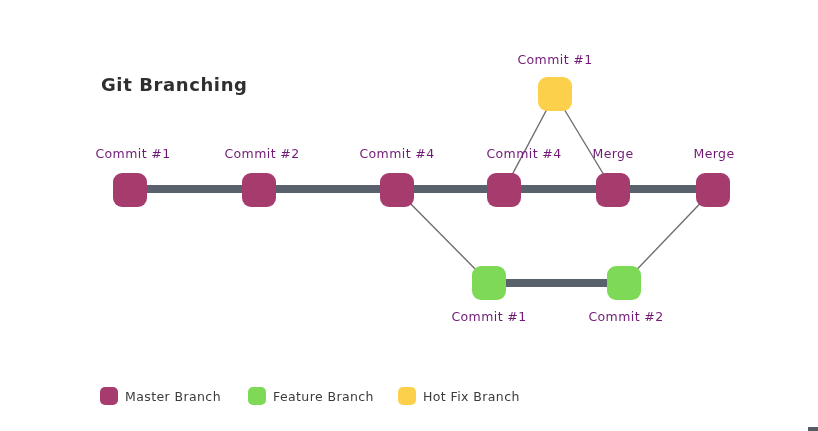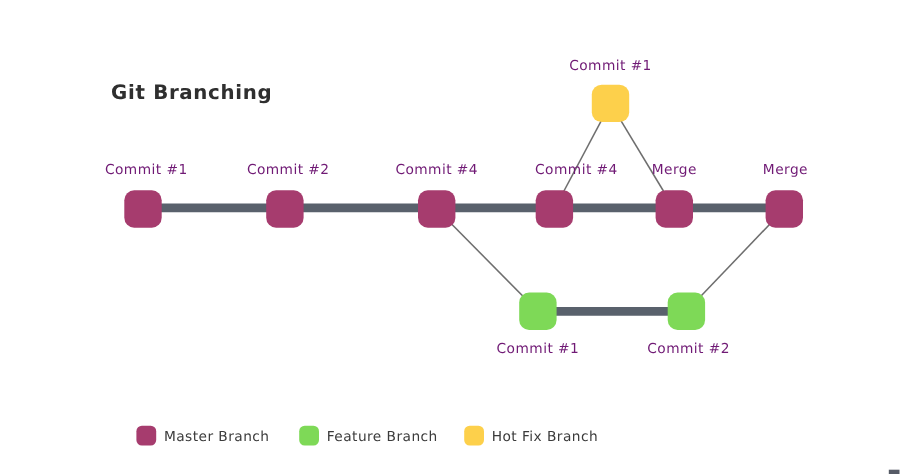--- a/index.html
+++ b/index.html
@@ -52,21 +52,20 @@
     font-size: 12.5px;
     color: #701a75;
     letter-spacing: 0.4px;
     white-space: nowrap;
   }
   .legend-item {
     position: absolute;
     display: flex;
     align-items: center;
     height: 18px;
-    margin-left: 24px;
   }
   .legend-swatch {
     width: 18px;
     height: 18px;
     border-radius: 5px;
     flex: 0 0 auto;
   }
   .legend-swatch.master { background: #a63c6e; }
   .legend-swatch.feature { background: #7ed957; }
   .legend-swatch.hotfix { background: #fdd04b; }

